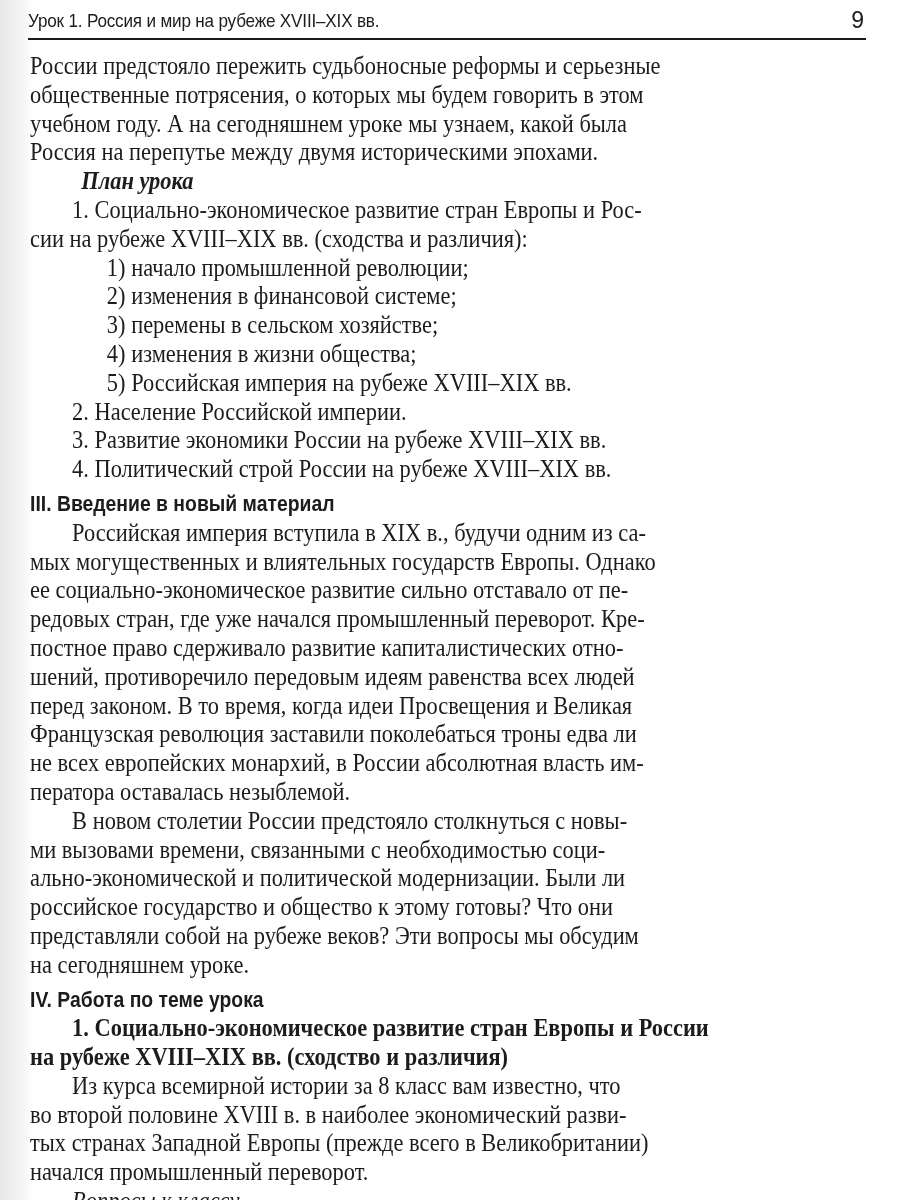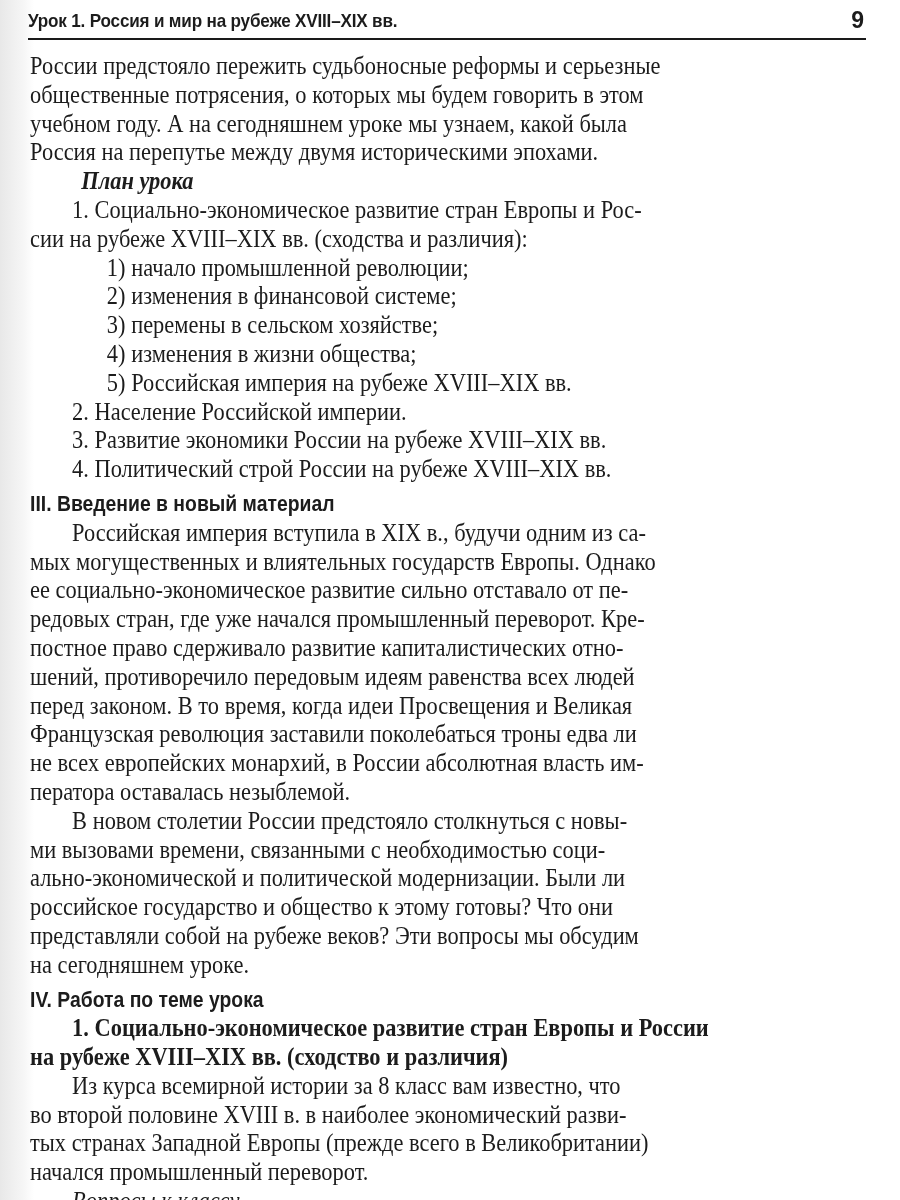--- a/index.html
+++ b/index.html
@@ -12,21 +12,20 @@
   }
   .gutter-shade {
     position: absolute; left: 0; top: 0; width: 34px; height: 1200px;
     background: linear-gradient(to right, #e8e8e8 0%, #f6f6f6 70%, rgba(255,255,255,0) 100%);
     pointer-events: none;
   }
   .running-head {
     position: absolute; left: 28px; top: 4px; width: 838px; height: 34px;
     border-bottom: 2px solid #1a1a1a;
     font-family: "Liberation Sans", "DejaVu Sans", sans-serif;
-    font-weight: bold;
   }
   .running-head .title {
     position: absolute; left: 0; top: 6px; font-size: 19px; letter-spacing: -0.2px;
     transform: scaleX(0.9); transform-origin: left;
   }
   .running-head .page-no {
     position: absolute; right: 2px; top: 3px; font-size: 23px;
   }
   .content {
     position: absolute; left: 30px; top: 52px; width: 840px;

